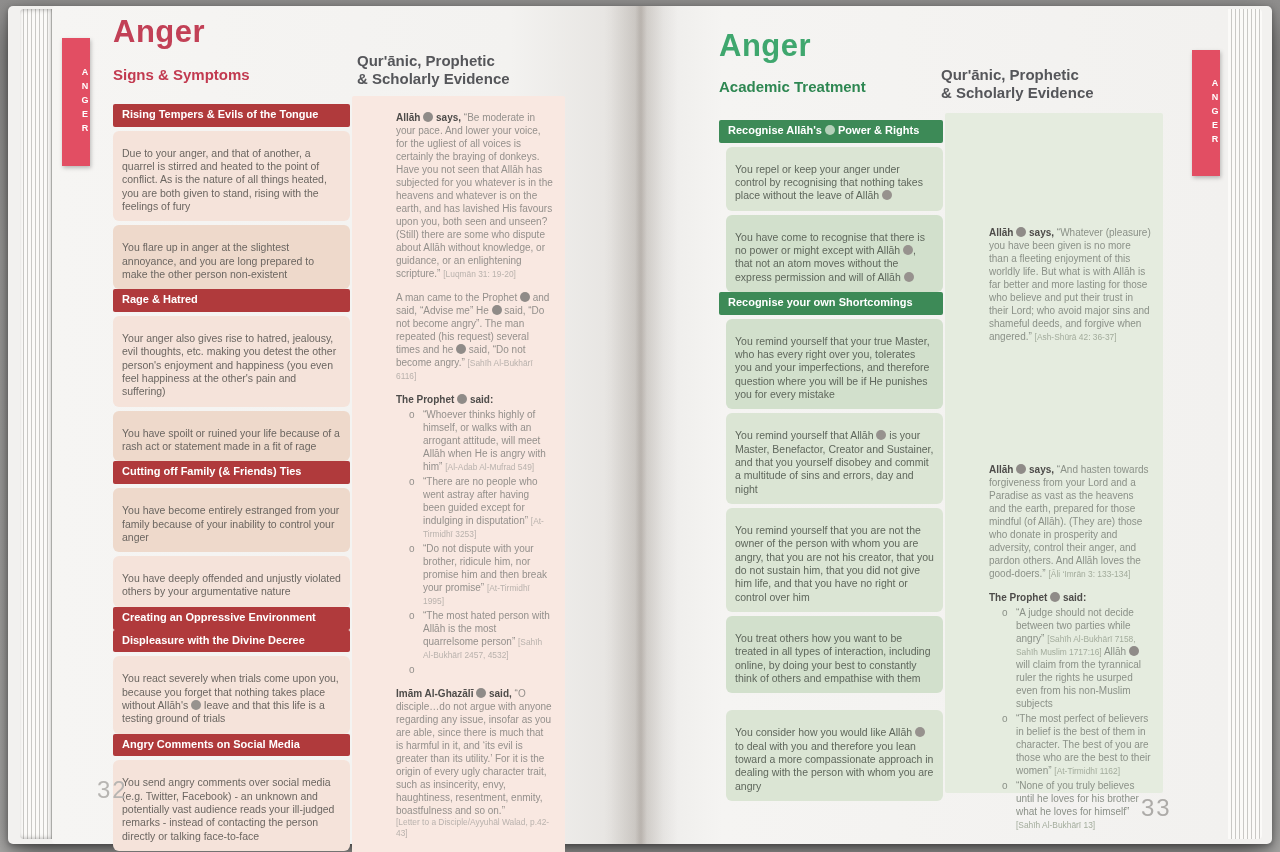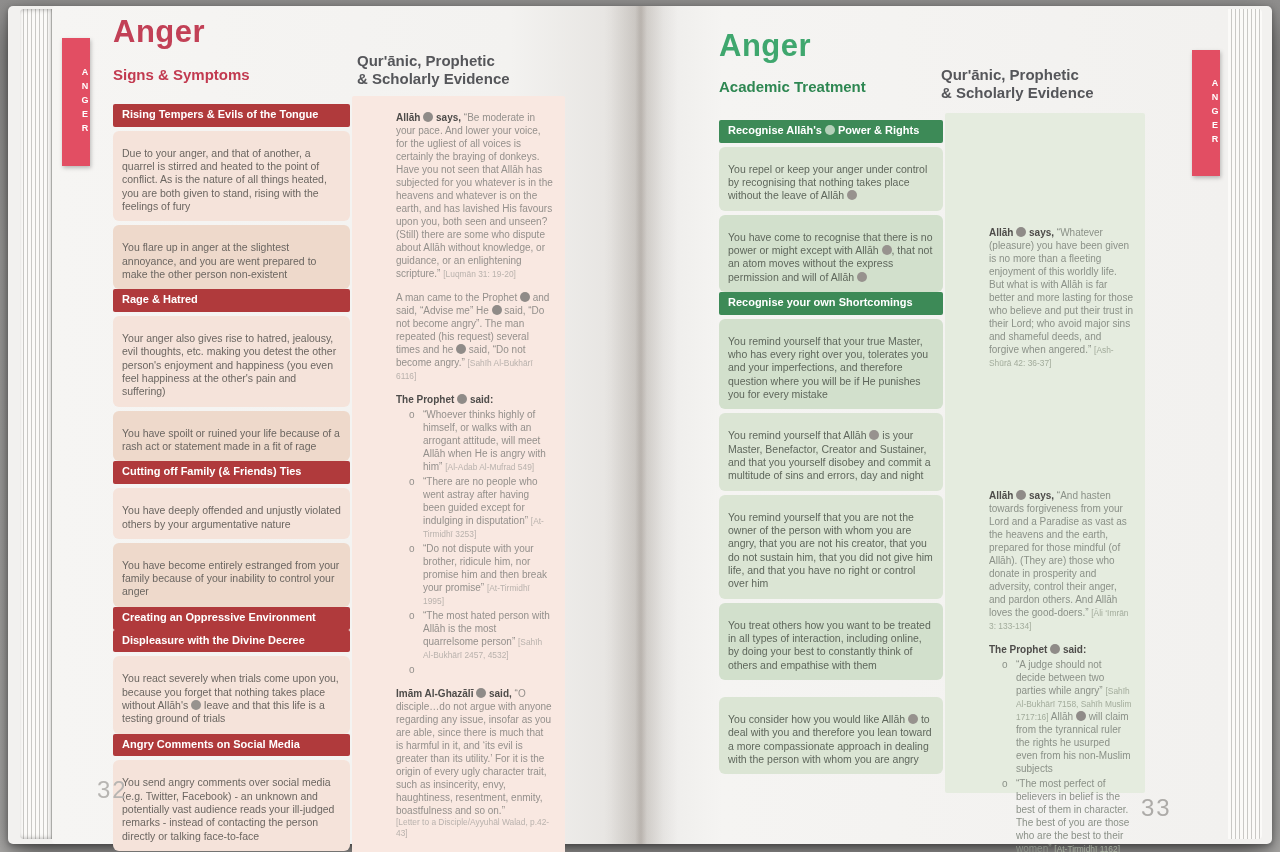--- a/index.html
+++ b/index.html
@@ -40,31 +40,31 @@
   .rp-evhead{left:933px;top:60px;}
   .pagenum{position:absolute;font-size:24px;color:#b7b5b2;letter-spacing:2px;}
   .lp-num{left:89px;top:770px;}
   .rp-num{left:1133px;top:788px;color:#adaba8;}
 
   .cols{position:absolute;}
   .lp-sections{left:105px;top:90px;width:237px;}
   .rp-sections{left:711px;top:106px;width:224px;}
   .panel{position:absolute;border-radius:2px;padding:15px 12px;box-sizing:border-box;}
   .lp-evidence{left:344px;top:90px;width:213px;height:800px;background:var(--pink_panel);padding-left:44px;}
-  .rp-evidence{left:937px;top:107px;width:200px;height:680px;background:var(--green_panel);padding-left:44px;}
+  .rp-evidence{left:937px;top:107px;width:218px;height:680px;background:var(--green_panel);padding-left:44px;}
 
   .sec-header{color:#fff;font-weight:bold;font-size:11px;padding:4px 9px 5px;border-radius:2px;margin-top:0;line-height:1.25;}
   .sec:first-child .sec-header{margin-top:8px;}
   .lp-sections .sec-header{background:var(--red_bar);}
   .rp-sections .sec-header{background:var(--green_bar);}
   .sec-small{font-size:8.5px;font-weight:bold;}
   .box{font-size:10.5px;line-height:1.27;padding:16px 9px 8px;margin-top:4px;border-radius:6px;}
   .lp-sections .box{background:var(--pink_box);color:#6b6661;}
   .lp-sections .box.alt{background:var(--pink_box_alt);}
-  .rp-sections .box{background:var(--green_box);color:#5f675c;}
+  .rp-sections .box{background:var(--green_box);color:#5f675c;margin-left:7px;}
   .rp-sections .box.alt{background:var(--green_box_alt);}
   .rp-sections .sec:nth-child(3) .box:nth-child(3){margin-top:17px;}
   .rp-sections .sec:nth-child(3) .box:nth-child(4){margin-top:35px;}
 
   .ev{font-size:10px;line-height:1.3;}
   .lp-evidence .ev{color:#94908c;}
   .rp-evidence .ev{color:#8b9188;}
   .ev + .ev{margin-top:11px;}
   .rp-evidence .ev:nth-child(1){margin-top:98px;}
   .rp-evidence .ev:nth-child(2){margin-top:120px;}
@@ -99,31 +99,31 @@
 
   <div class="pg-title rp-title">Anger</div>
   <div class="col-heading rp-colhead">Academic Treatment</div>
   <div class="ev-heading rp-evhead">Qur'ānic, Prophetic
 &amp; Scholarly Evidence</div>
 
   <div id="lp-sections" class="cols lp-sections">
       <div class="sec">
         <div class="sec-header">Rising Tempers &amp; Evils of the Tongue</div>
         <div class="box">Due to your anger, and that of another, a quarrel is stirred and heated to the point of conflict. As is the nature of all things heated, you are both given to stand, rising with the feelings of fury</div>
-        <div class="box alt">You flare up in anger at the slightest annoyance, and you are went prepared to make the other person non-existent</div>
+        <div class="box alt">You flare up in anger at the slightest annoyance, and you are long prepared to make the other person non-existent</div>
       </div>
       <div class="sec">
         <div class="sec-header">Rage &amp; Hatred</div>
         <div class="box">Your anger also gives rise to hatred, jealousy, evil thoughts, etc. making you detest the other person's enjoyment and happiness (you even feel happiness at the other's pain and suffering)</div>
         <div class="box alt">You have spoilt or ruined your life because of a rash act or statement made in a fit of rage</div>
       </div>
       <div class="sec">
         <div class="sec-header">Cutting off Family (&amp; Friends) Ties</div>
+        <div class="box alt">You have become entirely estranged from your family because of your inability to control your anger</div>
         <div class="box">You have deeply offended and unjustly violated others by your argumentative nature</div>
-        <div class="box alt">You have become entirely estranged from your family because of your inability to control your anger</div>
       </div>
       <div class="sec">
         <div class="sec-header">Creating an Oppressive Environment</div>
       </div>
       <div class="sec">
         <div class="sec-header">Displeasure with the Divine Decree</div>
         <div class="box">You react severely when trials come upon you, because you forget that nothing takes place without Allāh's <span class="m"></span> leave and that this life is a testing ground of trials</div>
       </div>
       <div class="sec">
         <div class="sec-header">Angry Comments on Social Media</div>

